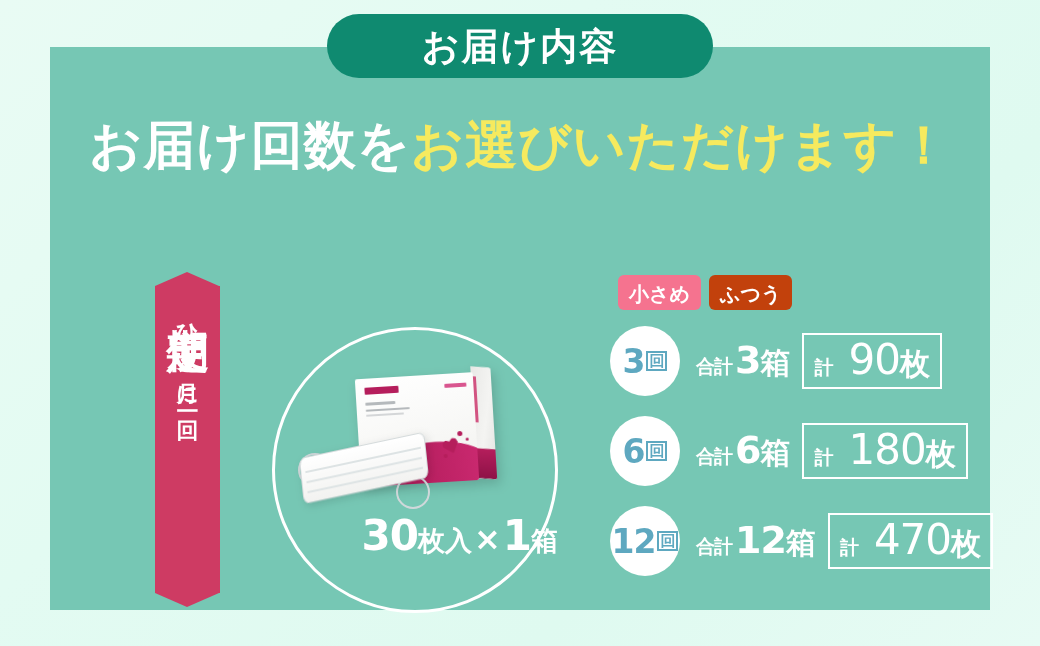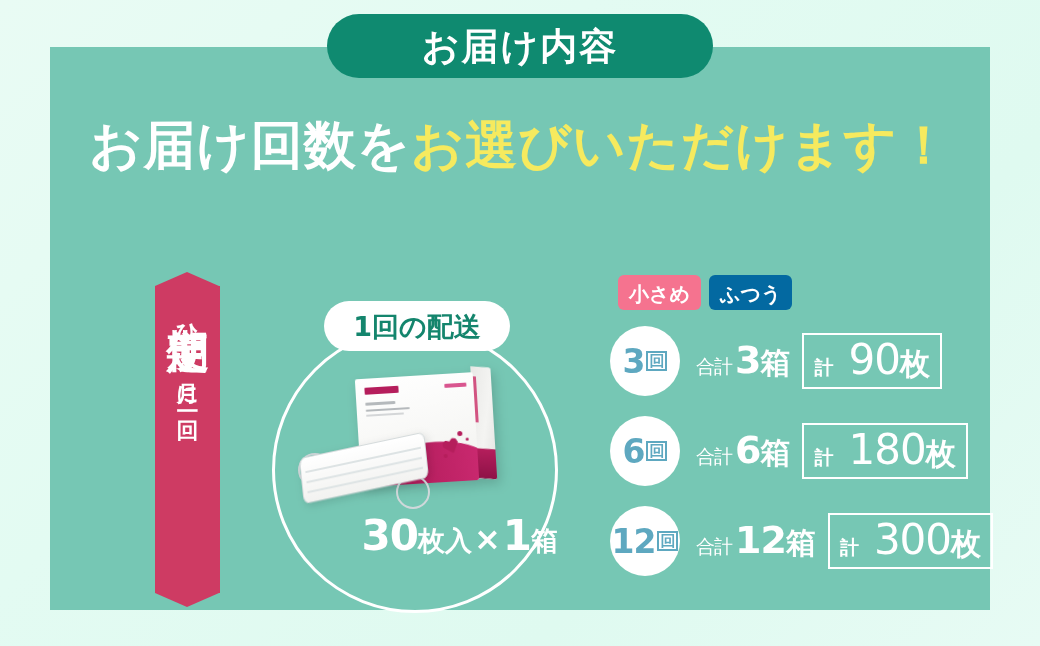--- a/index.html
+++ b/index.html
@@ -335,21 +335,21 @@
   .badge {
     border-radius: 6px;
     padding: 9px 11px 6px 11px;
     color: #ffffff;
     font-size: 20px;
     font-weight: bold;
     line-height: 1;
     letter-spacing: 0px;
   }
   .badge.pink { background: #f5738f; }
-  .badge.blue { background: #0369a1; }
+  .badge.blue { background: #c2410c; }
 
   .plan-row {
     display: flex;
     align-items: center;
     height: 70px;
     margin-bottom: 20px;
   }
   .plan-circle {
     width: 70px;
     height: 70px;
@@ -372,21 +372,21 @@
     line-height: .95;
     display: inline-block;
   }
   .plan-total {
     color: #ffffff;
     white-space: nowrap;
     margin-left: 16px;
     display: flex;
     align-items: baseline;
   }
-  .plan-total .lbl { font-size: 19px; font-weight: normal; letter-spacing: -1px; }
+  .plan-total .lbl { font-size: 19px; font-weight: bold; letter-spacing: -1px; }
   .plan-total .big { font-size: 38px; font-weight: bold; letter-spacing: -1px; margin-left: 3px; }
   .plan-total .unit { font-size: 30px; font-weight: bold; }
   .plan-box {
     margin-left: 12px;
     border: 2px solid #ffffff;
     padding: 4px 10px 6px 10px;
     color: #ffffff;
     white-space: nowrap;
     display: flex;
     align-items: baseline;
@@ -407,23 +407,20 @@
     <div class="cap-bottom"></div>
     <div class="vtext">
       <span class="big">定期便</span>
       <span class="small">ひと月に一回</span>
     </div>
   </div>
 
   <div id="circle-group">
     <div id="circle-ring"></div>
 
-    <div id="once-pill">
-      <span class="txt">1回の配送</span>
-    </div>
 
     <div id="product">
       <div class="box-wrap">
         <div class="box-side">
           <div class="side-strip"></div>
           <div class="side-band"></div>
         </div>
         <div class="box-front">
           <div class="sharp-logo"></div>
           <div class="tag-red"></div>
@@ -499,21 +496,21 @@
         <span class="c-num">12</span>
           <span class="c-unit">回</span>
       </div>
       <div class="plan-total">
         <span class="lbl">合計</span>
           <span class="big">12</span>
           <span class="unit">箱</span>
       </div>
       <div class="plan-box">
         <span class="lbl">計</span>
-          <span class="big">300</span>
+          <span class="big">470</span>
           <span class="unit">枚</span>
       </div>
     </div>
   </div>
 </div>
 
 <div id="headline">
   <span class="white">お届け回数を</span><span class="yellow">お選びいただけます！</span>
 </div>
 

